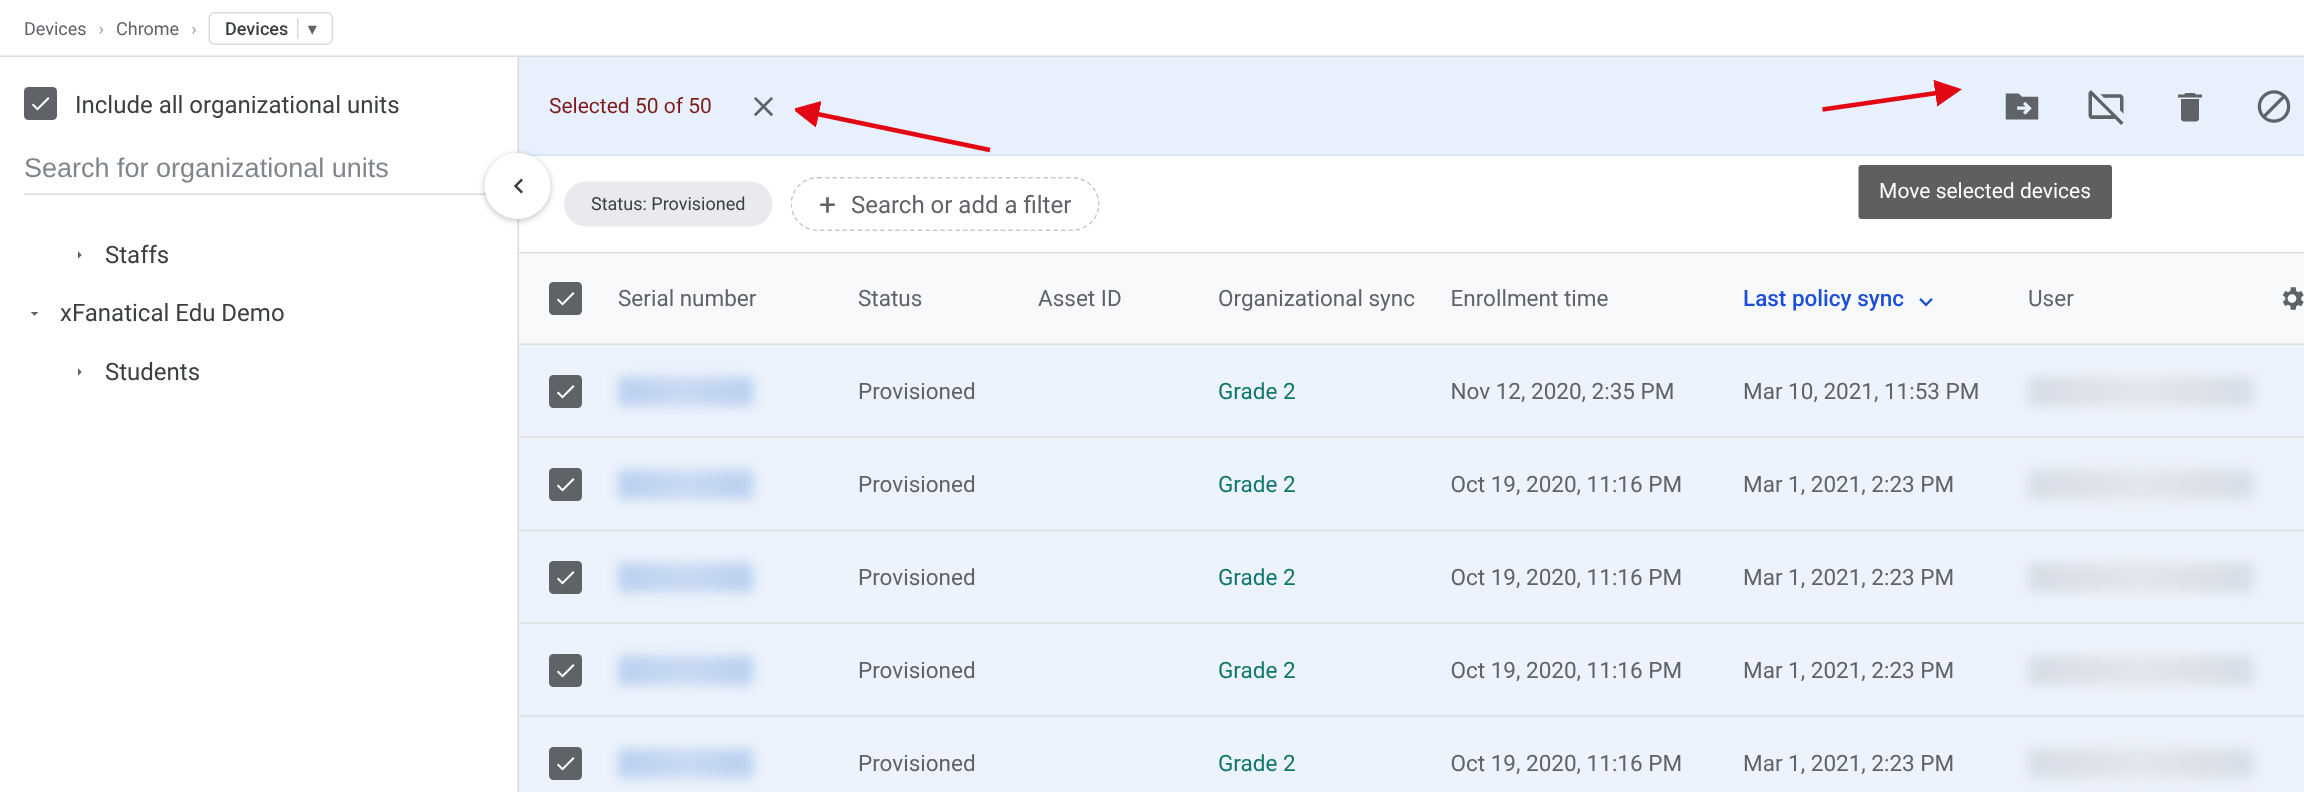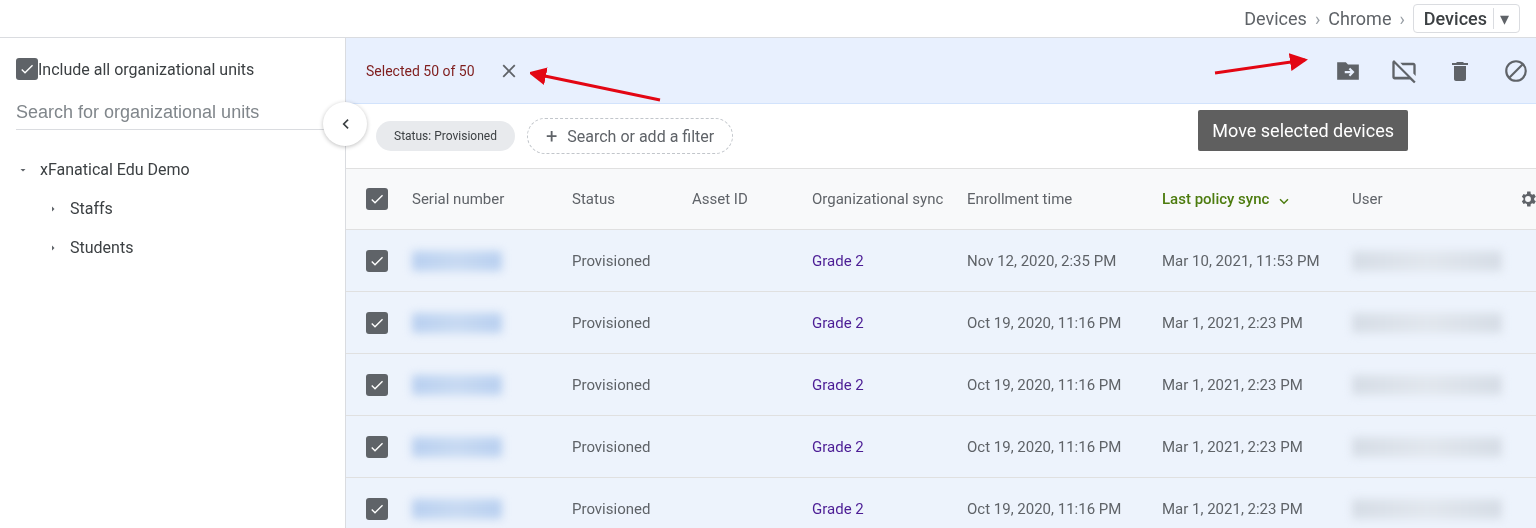--- a/index.html
+++ b/index.html
@@ -13,25 +13,24 @@
     overflow: hidden;
     position: relative;
   }
 
   
   .breadcrumb {
     display: flex;
     align-items: center;
     padding: 8px 16px;
     gap: 8px;
-    font-size: 18px;
+    font-size: 12px;
     color: #5f6368;
     border-bottom: 1px solid #dadce0;
     height: 38px;
-    justify-content: flex-end;
   }
   .breadcrumb .crumb { cursor: pointer; }
   .breadcrumb .sep { color: #9aa0a6; }
   .breadcrumb .current {
     display: flex;
     align-items: center;
     border: 1px solid #dadce0;
     border-radius: 4px;
     padding: 3px 4px 3px 10px;
     gap: 6px;
@@ -52,20 +51,21 @@
   
   .sidebar {
     width: 345px;
     flex-shrink: 0;
     padding: 16px 8px 8px 12px;
     position: relative;
   }
   .include-row {
     display: flex;
     align-items: center;
+    gap: 12px;
     padding: 4px 4px 12px 4px;
     font-size: 16px;
     color: #3c4043;
   }
   .checkbox {
     width: 22px; height: 22px;
     border-radius: 3px;
     background: #5f6368;
     display: flex;
     align-items: center;
@@ -160,21 +160,21 @@
     cursor: pointer;
     display:flex; align-items:center; justify-content:center;
   }
 
   .tooltip {
     position: absolute;
     top: 72px;
     right: 142px;
     background: #5f5f5f;
     color: #fff;
-    font-size: 18px;
+    font-size: 14px;
     padding: 10px 14px;
     border-radius: 2px;
     white-space: nowrap;
   }
 
   .filter-bar {
     display: flex;
     align-items: center;
     gap: 12px;
     padding: 14px 20px 14px 30px;
@@ -212,32 +212,32 @@
   }
   .thead {
     background: #f8f9fa;
     border-top: 1px solid #e0e0e0;
     border-bottom: 1px solid #e0e0e0;
     height: 62px;
     font-size: 15px;
     color: #5f6368;
   }
   .thead .th { padding: 0 4px; }
-  .thead .sorted { color: #4d7c0f; font-weight:500; display:flex; align-items:center; gap:6px;}
+  .thead .sorted { color: #1d4ed8; font-weight:500; display:flex; align-items:center; gap:6px;}
   .thead .gear { display:flex; justify-content:center; }
 
   .trow {
     background: #edf3fc;
     height: 62px;
     border-bottom: 1px solid #e0e0e0;
     font-size: 15px;
   }
   .trow .td { padding: 0 4px; }
   .cb-cell { display:flex; justify-content:center; }
-  .link-cell { color: #4c1d95; cursor: pointer; }
+  .link-cell { color: #0f766e; cursor: pointer; }
   .blur {
     filter: blur(4px);
     background: linear-gradient(90deg, #b9d0f0 0%, #c8daf2 50%, #b9d0f0 100%);
     height: 20px;
     width: 90px;
     border-radius: 2px;
   }
   .blur2 {
     filter: blur(4px);
     background: linear-gradient(90deg, #d6dde6 0%, #e2e7ee 50%, #d6dde6 100%);
@@ -278,35 +278,35 @@
           </svg>
       </div>
       <span>Include all organizational units</span>
     </div>
 
     <div class="search-input-wrap">
       <input class="search-input" placeholder="Search for organizational units" style="">
     </div>
 
     <div class="org-tree">
+      <div class="tree-item child">
+        <span class="caret">
+          <svg viewBox="0 0 24 24">
+              <path fill="currentColor" d="M10 17l5-5-5-5z"></path>
+            </svg>
+        </span>
+        <span>Staffs</span>
+      </div>
       <div class="tree-item">
         <span class="caret">
           <svg viewBox="0 0 24 24">
               <path fill="currentColor" d="M7 10l5 5 5-5z"></path>
             </svg>
         </span>
         <span>xFanatical Edu Demo</span>
-      </div>
-      <div class="tree-item child">
-        <span class="caret">
-          <svg viewBox="0 0 24 24">
-              <path fill="currentColor" d="M10 17l5-5-5-5z"></path>
-            </svg>
-        </span>
-        <span>Staffs</span>
       </div>
       <div class="tree-item child">
         <span class="caret">
           <svg viewBox="0 0 24 24">
               <path fill="currentColor" d="M10 17l5-5-5-5z"></path>
             </svg>
         </span>
         <span>Students</span>
       </div>
     </div>

